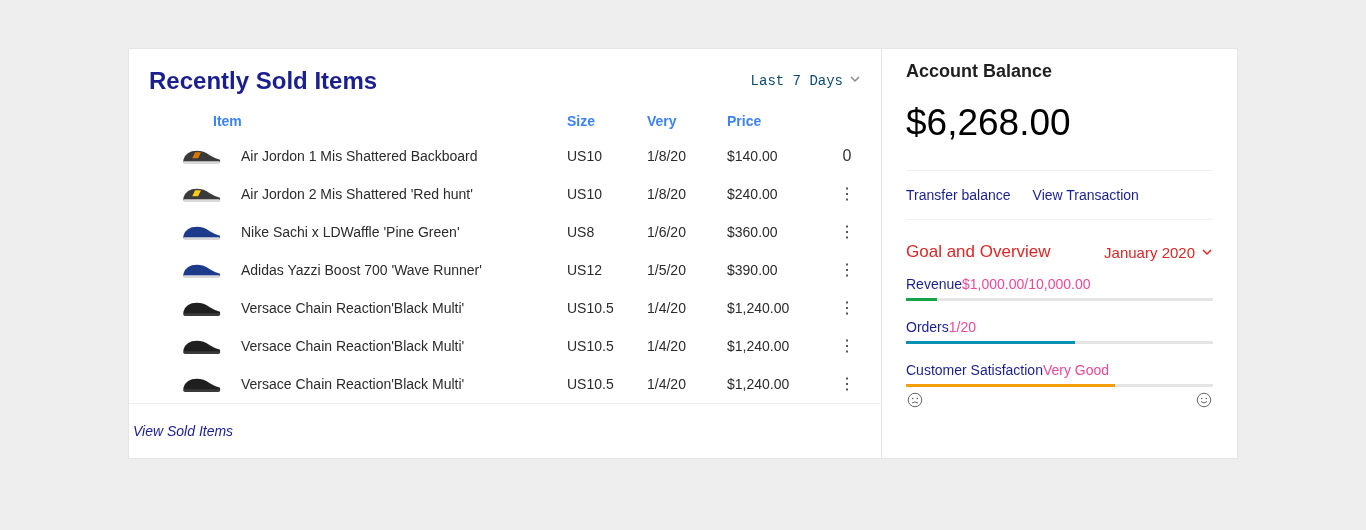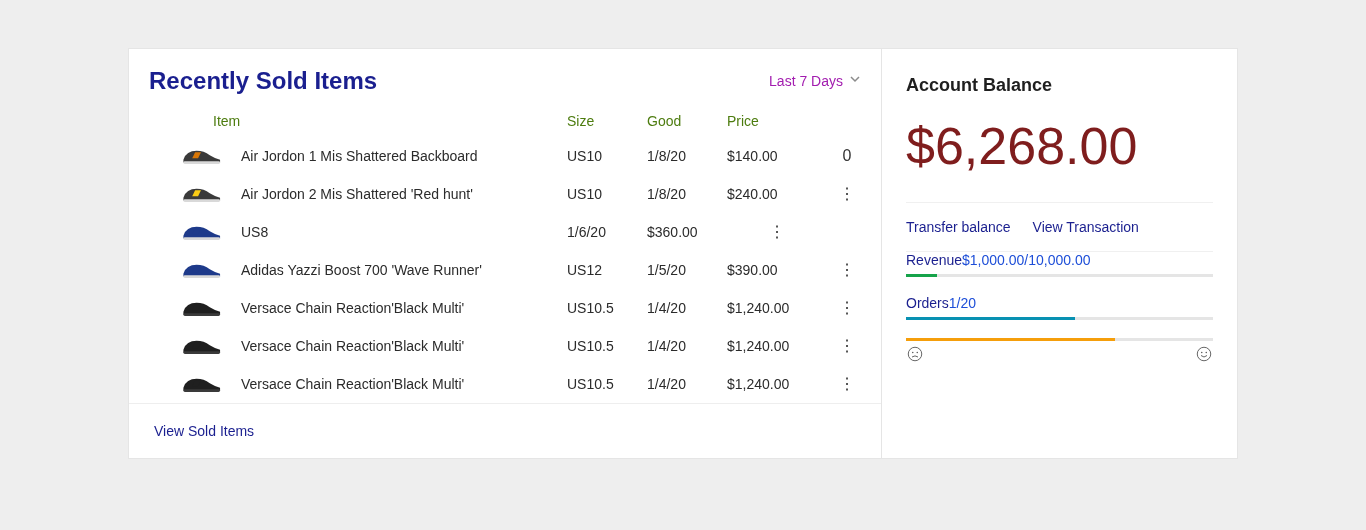--- a/index.html
+++ b/index.html
@@ -3,44 +3,44 @@
   <meta charset="utf-8">
   <style>
     * { box-sizing: border-box; margin: 0; padding: 0; }
     body { font-family: "Segoe UI", Arial, sans-serif; background: #eeeeee; width: 1366px; height: 530px; overflow: hidden; }
     .container { display: flex; margin: 48px 128px 0 128px; background: #fff; border: 1px solid #e5e5e5; }
     .left { flex: 1; }
     .right { width: 356px; border-left: 1px solid #e5e5e5; }
     .panel-header { display: flex; justify-content: space-between; align-items: center; padding: 18px 20px 8px 20px; }
     .title { color: #1a1f8f; font-size: 24px; font-weight: 600; }
     .title-black { color: #1f1f1f; font-size: 18px; font-weight: 600; }
-    .filter { color: #a21caf; font-size: 14px; display: inline-flex; align-items: flex-start; gap: 6px; cursor: pointer; }
+    .filter { color: #0c4a6e; font-size: 14px; display: inline-flex; align-items: flex-start; gap: 6px; cursor: pointer; font-family: Liberation Mono, monospace; }
     .filter svg { width: 12px; height: 12px; }
     .table { width: 100%; }
     .thead, .trow { display: grid; grid-template-columns: 80px 1fr 80px 80px 100px 40px; align-items: center; padding: 0 14px 0 4px; }
     .thead { padding-top: 10px; padding-bottom: 8px; }
-    .th { font-size: 14px; font-weight: 400; color: #4d7c0f; }
+    .th { font-size: 14px; font-weight: 700; color: #3b82f6; }
     .trow { height: 38px; padding-left: 32px; }
     .td { font-size: 14px; color: #2b2b2b; }
     .thumb { display: flex; justify-content: center; align-items: center; }
     .thumb svg { width: 44px; height: 26px; }
     .actions { display: flex; justify-content: center; cursor: pointer; color: #333; }
     .actions .dots { font-size: 16px; line-height: 1; }
-    .footer { border-top: 1px solid #eee; padding: 18px 25px; }
+    .footer { border-top: 1px solid #eee; padding: 18px 4px; font-style: italic; }
     .footer-link { color: #1a1f8f; font-size: 14px; cursor: pointer; }
-    .balance-section { padding: 26px 24px 0 24px; }
-    .balance-amount { font-size: 52px; color: #7f1d1d; font-weight: 400; padding: 20px 0 26px 0; }
+    .balance-section { padding: 12px 24px 0 24px; }
+    .balance-amount { font-size: 37px; color: #000000; font-weight: 400; padding: 20px 0 26px 0; }
     .balance-links { border-top: 1px solid #f0f0f0; border-bottom: 1px solid #f0f0f0; padding: 16px 0; display: flex; gap: 22px; align-items: flex-end; }
     .balance-links span { color: #1a1f8f; font-size: 14px; cursor: pointer; }
     .goal-header { display: flex; justify-content: space-between; align-items: center; padding: 22px 0 14px 0; }
     .goal-title { color: #dc2626; font-size: 17px; font-weight: 500; }
     .goal-month { color: #dc2626; font-size: 15px; display: inline-flex; align-items: center; gap: 6px; cursor: pointer; }
     .metric { padding-bottom: 18px; }
     .metric-row { display: flex; justify-content: flex-start; font-size: 14px; color: #1a1f8f; padding-bottom: 6px; }
-    .metric-row .value { color: #1d4ed8; }
+    .metric-row .value { color: #ec4899; }
     .bar { height: 3px; background: #e5e5e5; width: 100%; position: relative; }
     .bar-fill { position: absolute; left: 0; top: 0; bottom: 0; }
     .bar-green { background: #16a34a; }
     .bar-teal { background: #0891b2; }
     .bar-amber { background: #f59e0b; }
     .smiley-row { display: flex; justify-content: space-between; padding-top: 4px; }
     .smiley-row svg { width: 18px; height: 18px; }
   </style>
 </head>
 <body>
@@ -55,21 +55,21 @@
         <svg viewBox="0 0 12 12">
             <path d="M2 4 L6 8 L10 4" fill="none" stroke="#8b8b8b" stroke-width="1.5"></path>
           </svg>
       </div>
     </div>
     <div class="table">
       <div class="thead">
         <div class="th"></div>
         <div class="th">Item</div>
         <div class="th">Size</div>
-        <div class="th">Good</div>
+        <div class="th">Very</div>
         <div class="th">Price</div>
         <div class="th"></div>
       </div>
       <div id="tbody">
           <div class="trow">
             <div class="thumb">
               <svg viewBox="0 0 60 30">
                 <path d="M6 20 Q10 8 24 8 Q34 8 42 14 Q50 19 56 20 L56 24 L6 24 Z" fill="#3a3a3a"></path>
                 <path d="M22 10 L30 10 L26 18 L18 18 Z" fill="#d97706"></path>
                 <rect x="6" y="22" width="50" height="4" rx="2" fill="#d9d9d9"></rect>
@@ -100,20 +100,21 @@
             </div>
           </div>
           <div class="trow">
             <div class="thumb">
               <svg viewBox="0 0 60 30">
                 <path d="M6 20 Q10 8 24 8 Q34 8 42 14 Q50 19 56 20 L56 24 L6 24 Z" fill="#1e3a8a"></path>
                 <path d="M22 10 L30 10 L26 18 L18 18 Z" fill="#1e3a8a"></path>
                 <rect x="6" y="22" width="50" height="4" rx="2" fill="#d9d9d9"></rect>
               </svg>
             </div>
+            <div class="td">Nike Sachi x LDWaffle 'Pine Green'</div>
             <div class="td">US8</div>
             <div class="td">1/6/20</div>
             <div class="td">$360.00</div>
             <div class="actions">
               <span class="dots">⋮</span>
             </div>
           </div>
           <div class="trow">
             <div class="thumb">
               <svg viewBox="0 0 60 30">
@@ -187,20 +188,29 @@
 
   <div class="right">
     <div class="balance-section">
       <div class="title-black">Account Balance</div>
       <div class="balance-amount">$6,268.00</div>
       <div class="balance-links">
         <span>Transfer balance</span>
         <span>View Transaction</span>
       </div>
 
+      <div class="goal-header">
+        <div class="goal-title">Goal and Overview</div>
+        <div class="goal-month">
+          <span>January 2020</span>
+          <svg viewBox="0 0 12 12" width="12" height="12">
+              <path d="M2 4 L6 8 L10 4" fill="none" stroke="#dc2626" stroke-width="1.5"></path>
+            </svg>
+        </div>
+      </div>
 
       <div class="metric">
         <div class="metric-row">
           <span>Revenue</span>
           <span class="value">$1,000.00/10,000.00</span>
         </div>
         <div class="bar">
             <div class="bar-fill bar-green" style="width:10%"></div>
           </div>
       </div>
@@ -209,20 +219,24 @@
         <div class="metric-row">
           <span>Orders</span>
           <span class="value">1/20</span>
         </div>
         <div class="bar">
             <div class="bar-fill bar-teal" style="width:55%"></div>
           </div>
       </div>
 
       <div class="metric">
+        <div class="metric-row">
+          <span>Customer Satisfaction</span>
+          <span class="value">Very Good</span>
+        </div>
         <div class="bar">
             <div class="bar-fill bar-amber" style="width:68%"></div>
           </div>
         <div class="smiley-row">
           <svg viewBox="0 0 24 24">
               <circle cx="12" cy="12" r="9" fill="none" stroke="#555" stroke-width="1.2"></circle>
               <circle cx="9" cy="10" r="1" fill="#555"></circle>
               <circle cx="15" cy="10" r="1" fill="#555"></circle>
               <path d="M8 16 Q12 13 16 16" fill="none" stroke="#555" stroke-width="1.2"></path>
             </svg>

